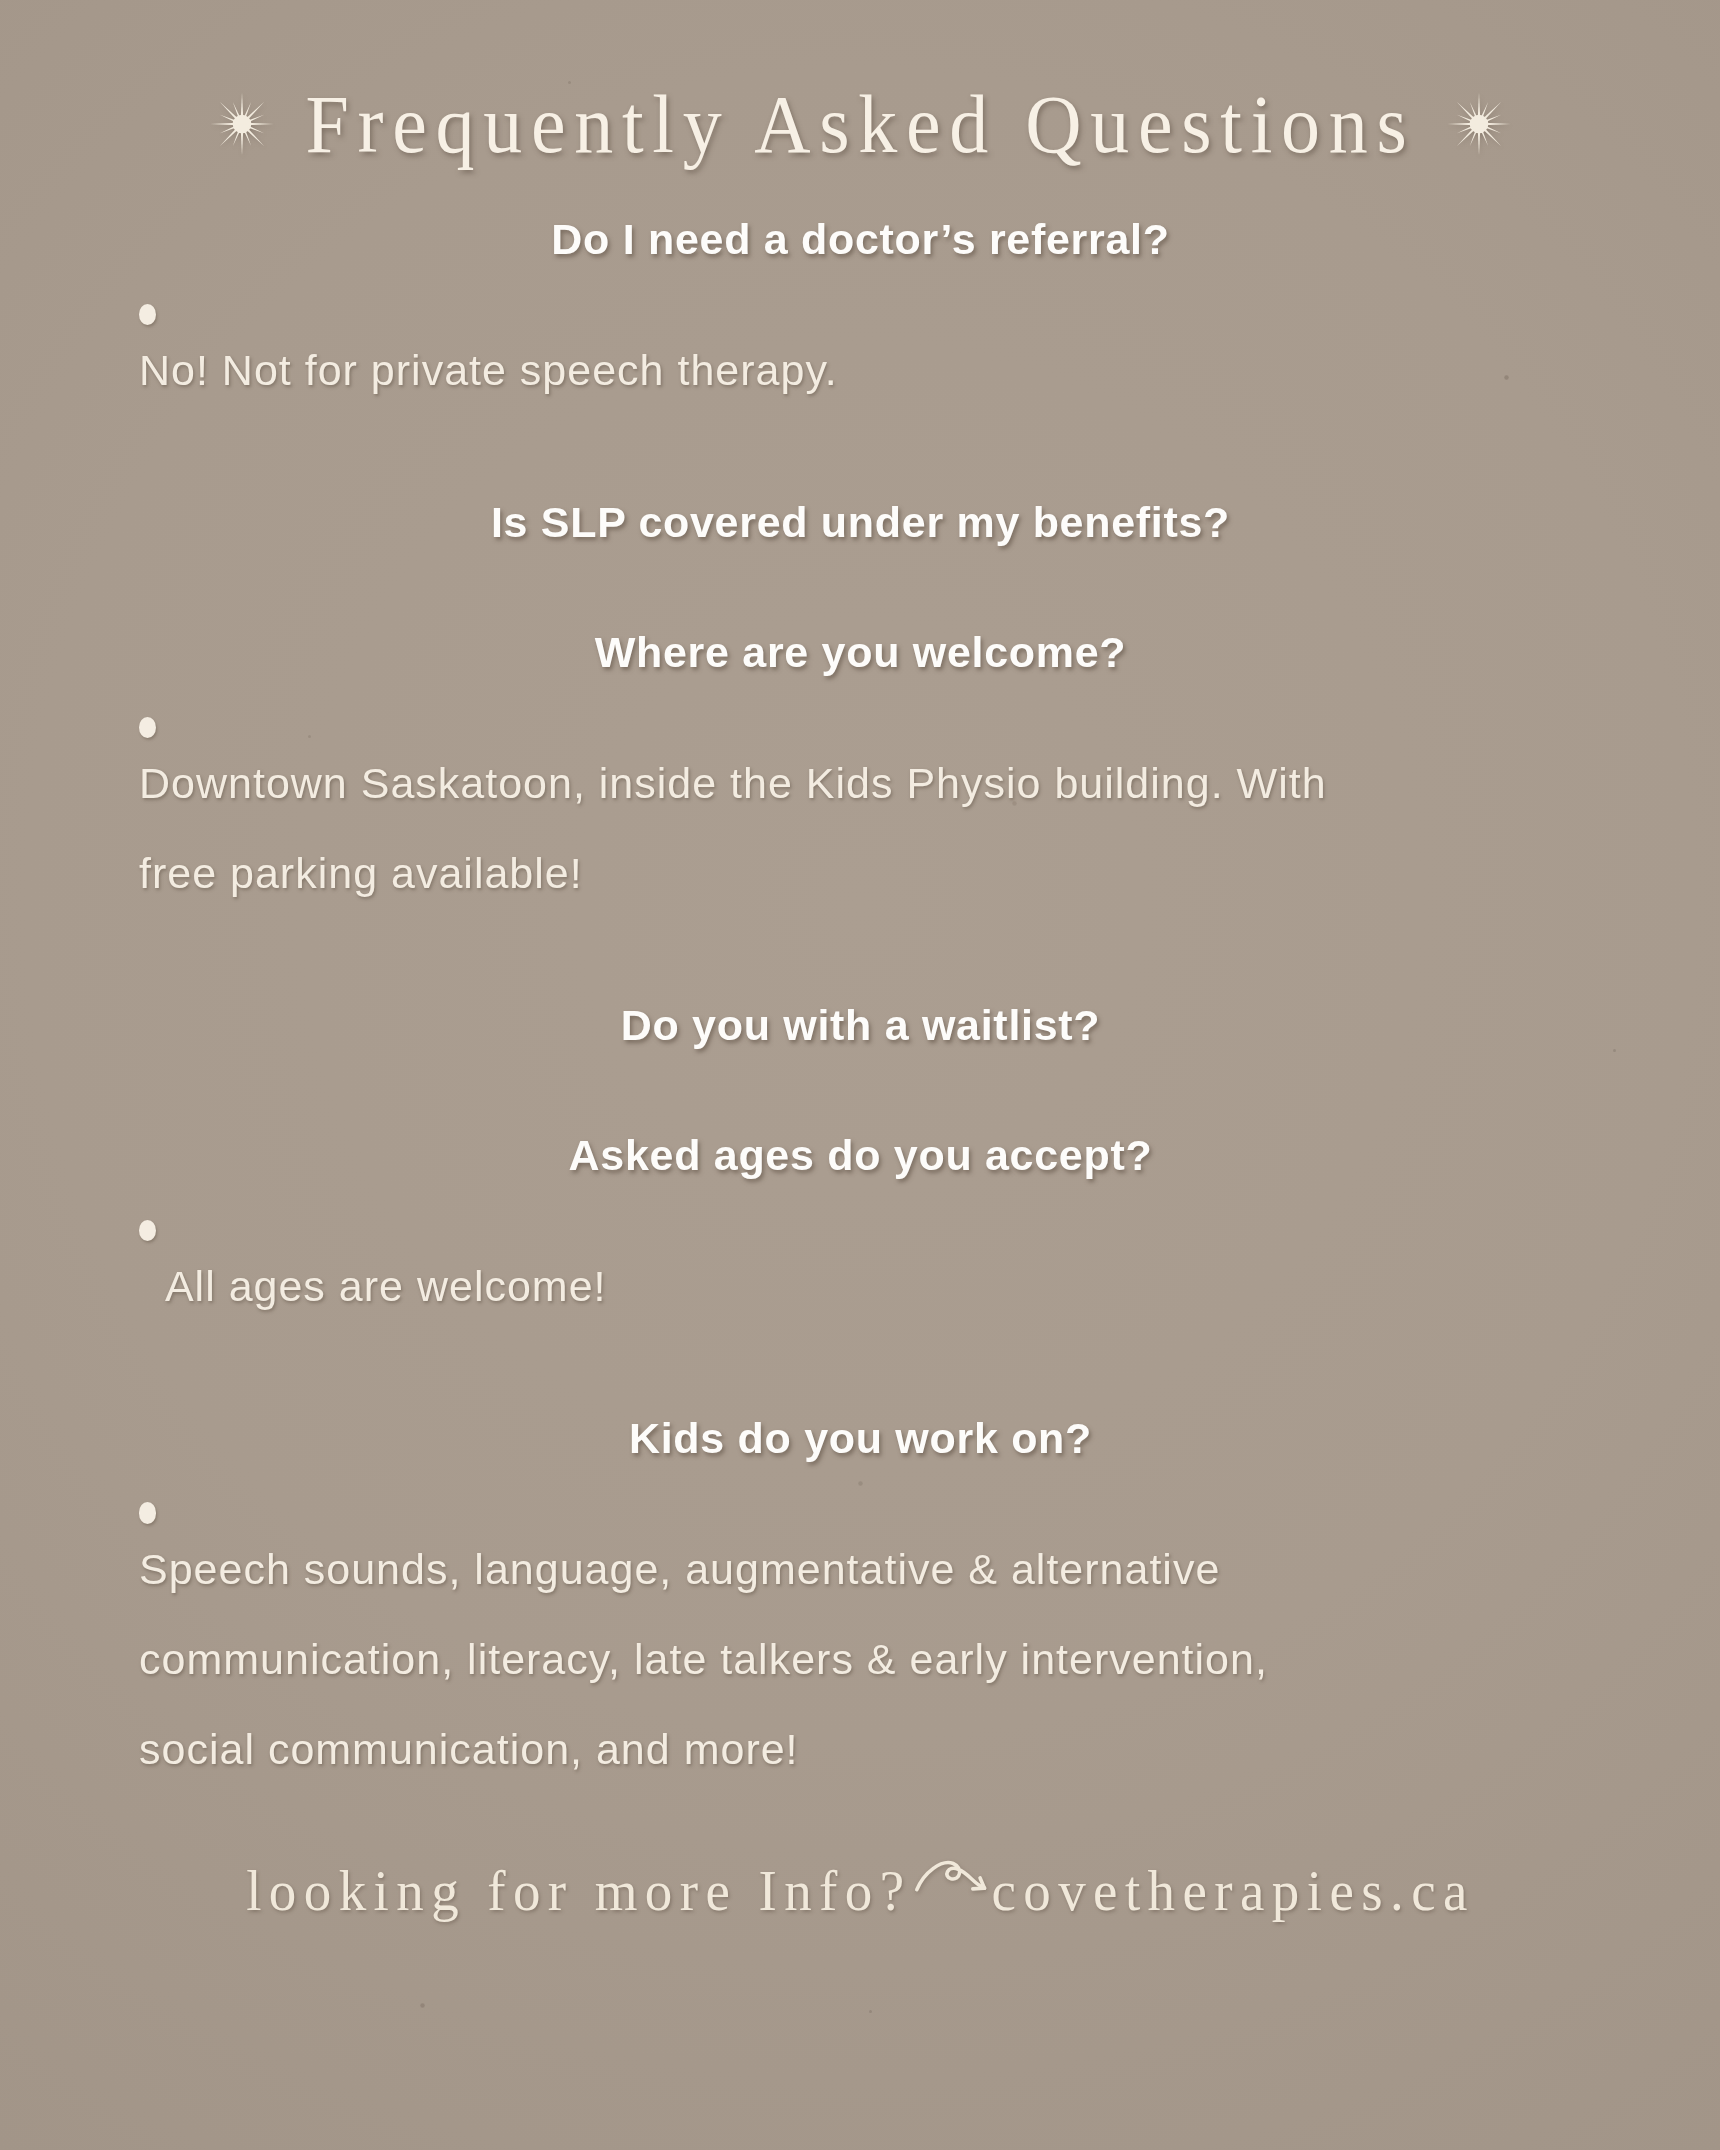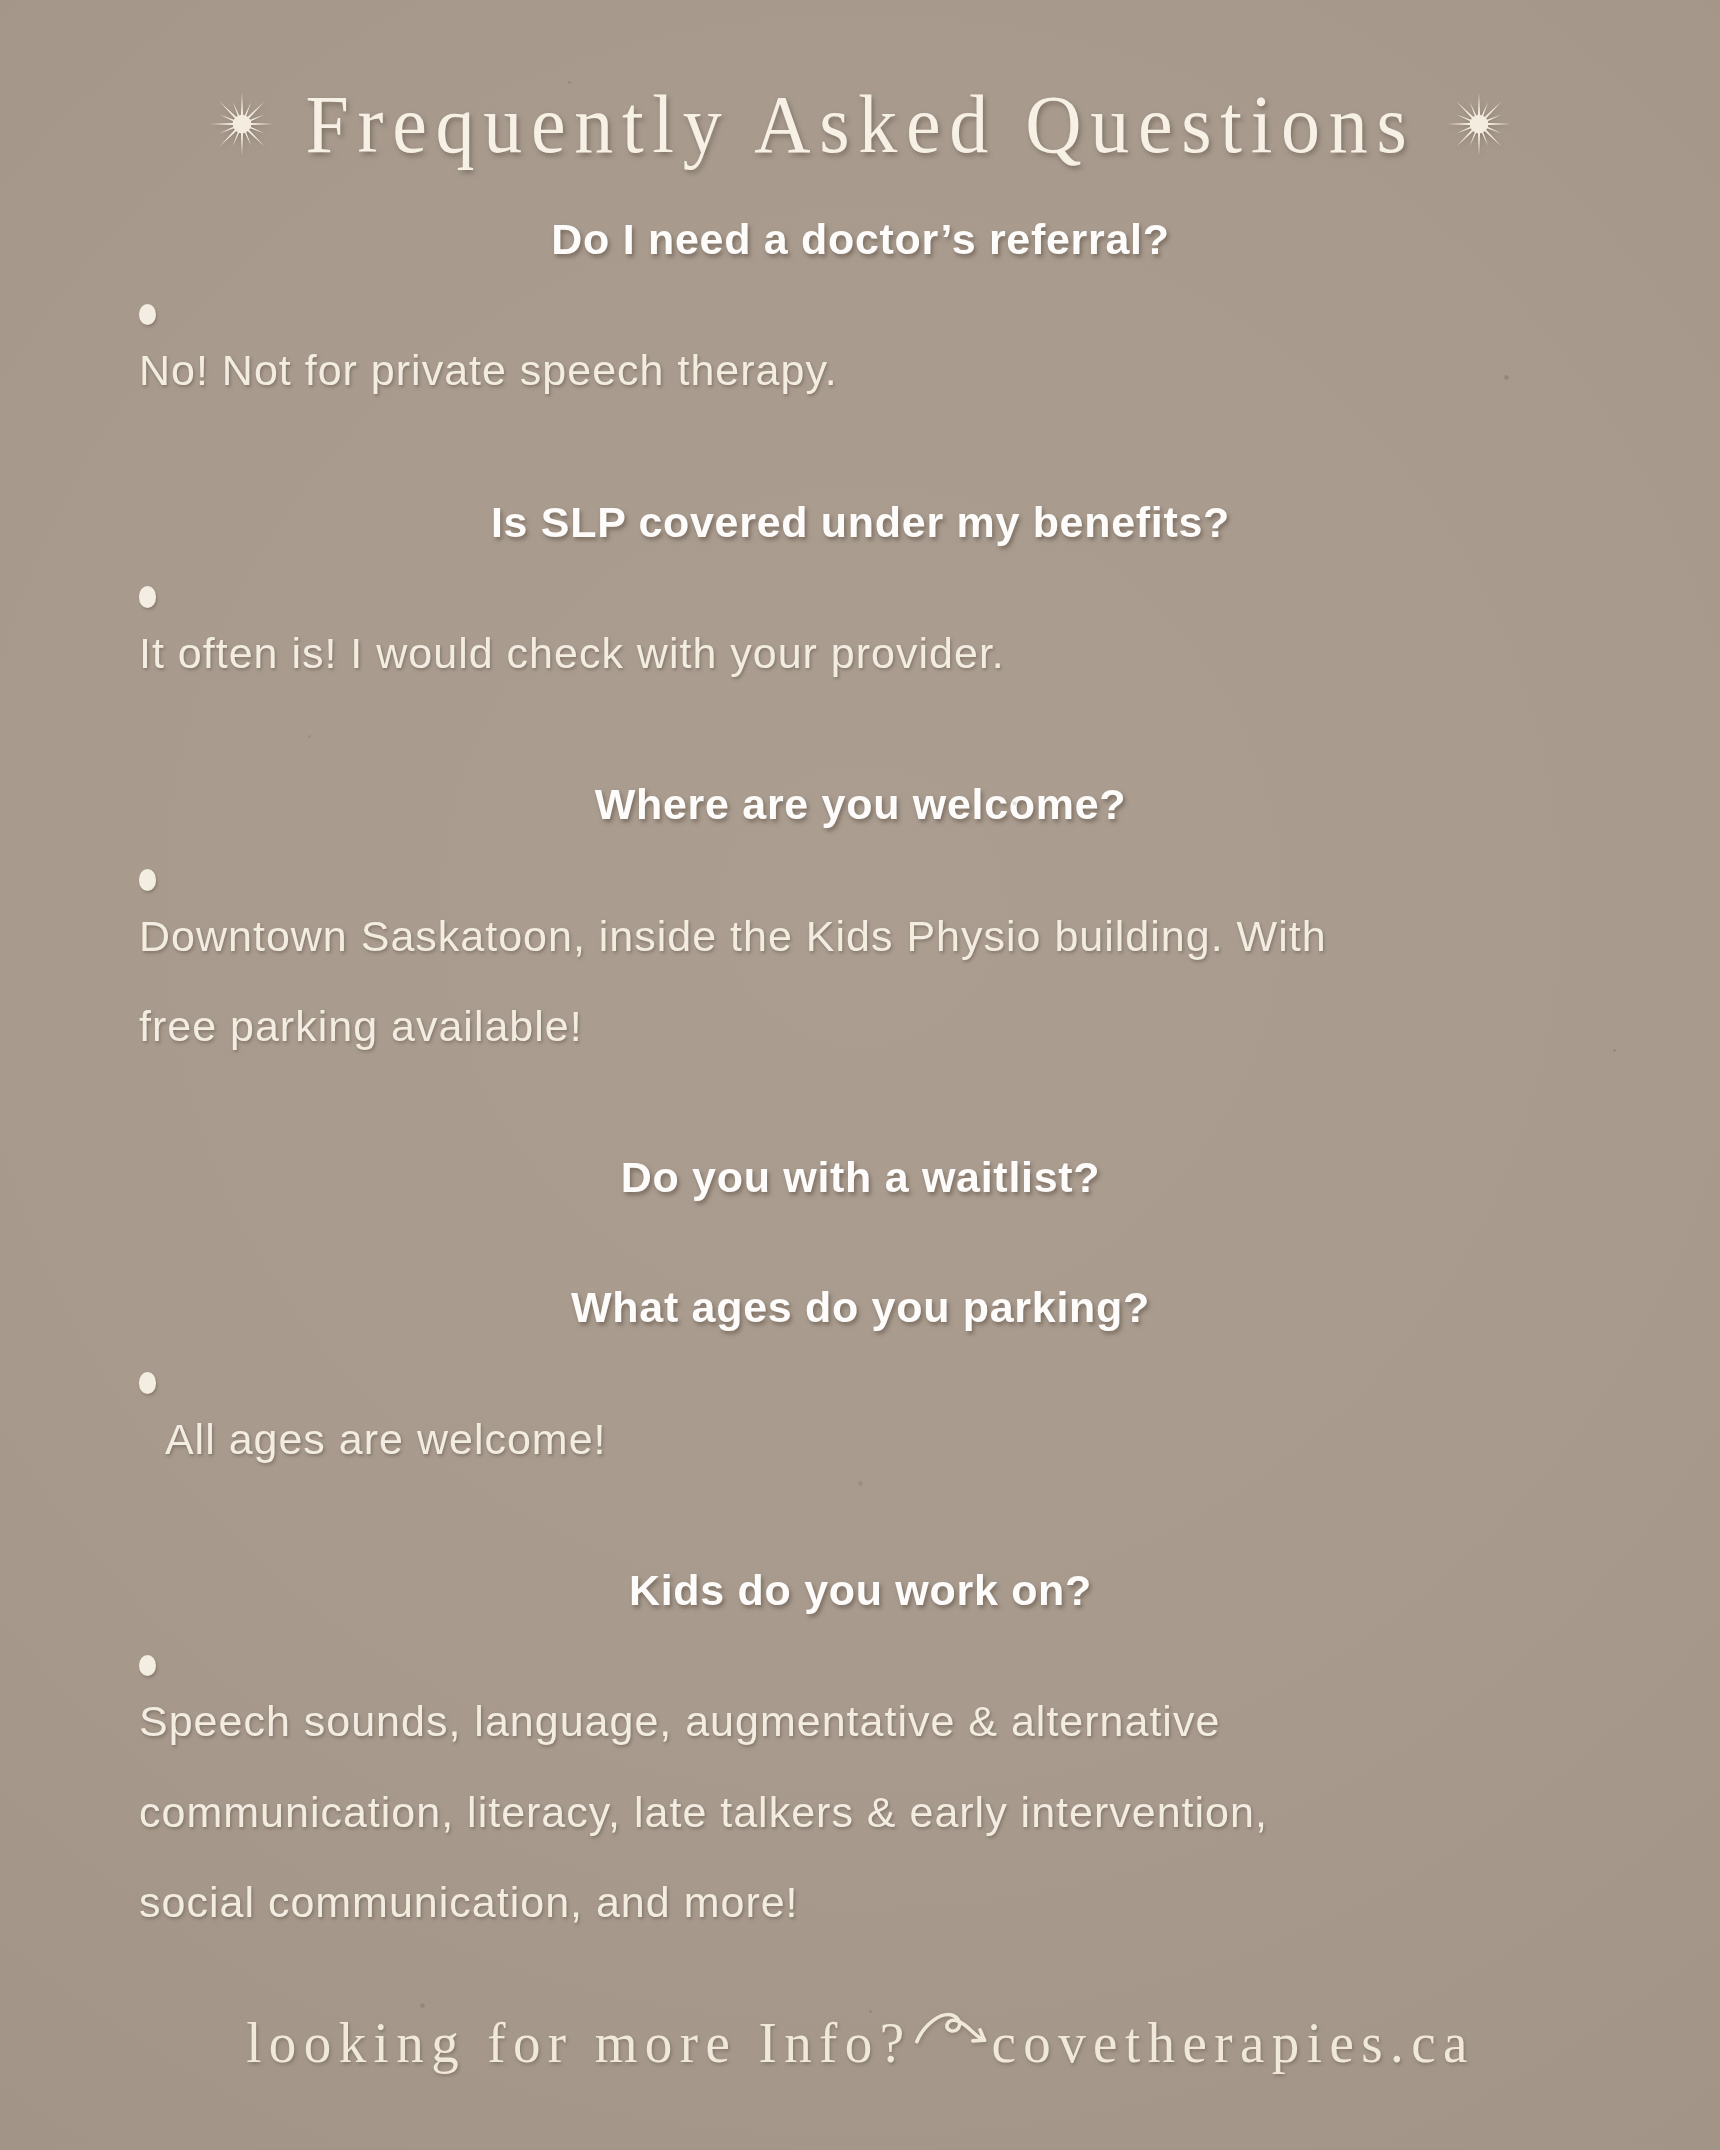--- a/index.html
+++ b/index.html
@@ -162,35 +162,31 @@
     </svg>
   </div>
 
   <div class="faq-q first">Do I need a doctor’s referral?</div>
   <div class="faq-a-row">
     <span class="bullet-dot"></span>
     <div class="faq-a-text">No! Not for private speech therapy.</div>
   </div>
 
   <div class="faq-q">Is SLP covered under my benefits?</div>
-  <div class="faq-a-row">
-    <span class="bullet-dot"></span>
-    <div class="faq-a-text">It often is! I would check with your provider.</div>
-  </div>
 
   <div class="faq-q">Where are you welcome?</div>
   <div class="faq-a-row">
     <span class="bullet-dot"></span>
     <div class="faq-a-text">Downtown Saskatoon, inside the Kids Physio building. With
 free parking available!</div>
   </div>
 
   <div class="faq-q">Do you with a waitlist?</div>
 
-  <div class="faq-q">What ages do you parking?</div>
+  <div class="faq-q">Asked ages do you accept?</div>
   <div class="faq-a-row">
     <span class="bullet-dot"></span>
     <div class="faq-a-text">&nbsp;&nbsp;All ages are welcome!</div>
   </div>
 
   <div class="faq-q">Kids do you work on?</div>
   <div class="faq-a-row">
     <span class="bullet-dot"></span>
     <div class="faq-a-text">Speech sounds, language, augmentative &amp; alternative
 communication, literacy, late talkers &amp; early intervention,

